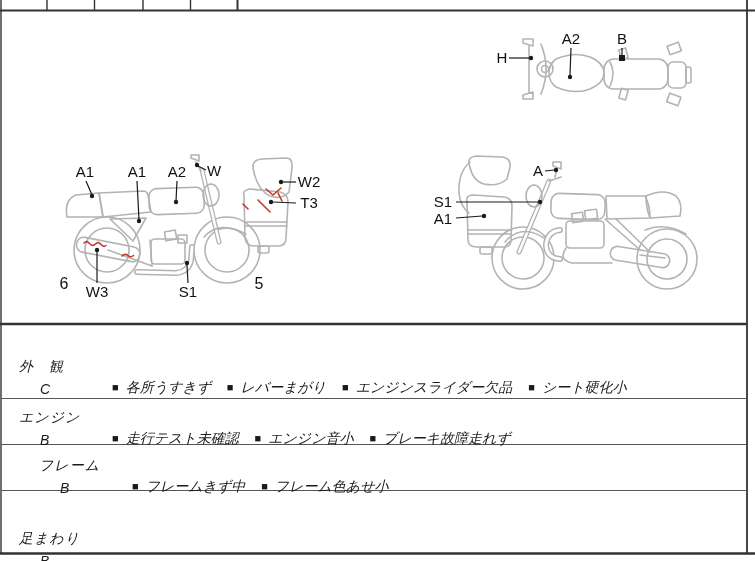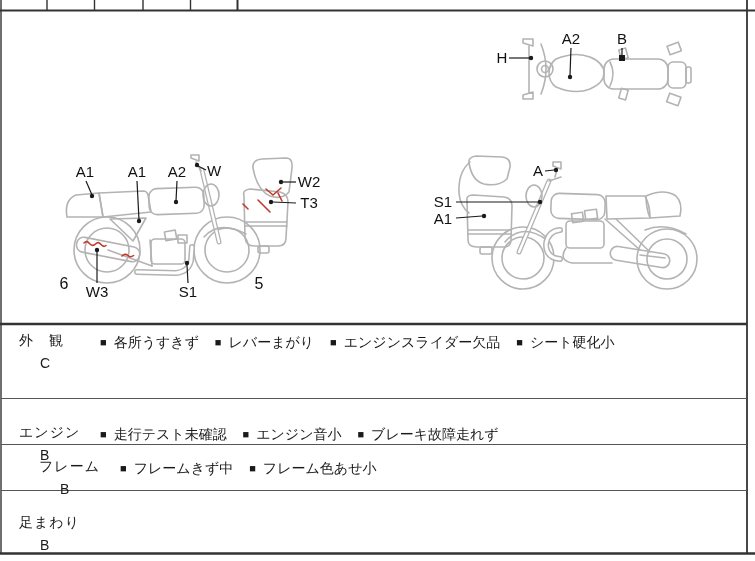--- a/index.html
+++ b/index.html
@@ -3,25 +3,25 @@
 <meta charset="utf-8">
 <style>
   html,body{margin:0;padding:0;background:#fff;}
   #sheet{
     position:relative;width:755px;height:561px;background:#ffffff;
     font-family:"Liberation Sans","DejaVu Sans",sans-serif;color:#1a1a1a;overflow:hidden;
   }
   #diagram-svg{position:absolute;left:0;top:0;}
   .lbl{font-family:"Liberation Sans","DejaVu Sans",sans-serif;font-size:15px;fill:#111;}
   .num{font-family:"Liberation Sans","DejaVu Sans",sans-serif;font-size:16px;fill:#111;}
-  .sec-row{position:absolute;left:2px;right:9px;display:flex;align-items:flex-start;}
+  .sec-row{position:absolute;left:2px;right:9px;display:flex;align-items:flex-end;font-style:italic;}
   .sec-head{width:98px;box-sizing:border-box;padding:7px 0 0 17px;flex-shrink:0;}
   .sec-name{font-size:14px;letter-spacing:1px;white-space:pre;}
   .sec-grade{padding-left:21px;margin-top:5px;font-size:14px;}
-  .sec-items{flex:1;padding-top:7px;font-size:14px;line-height:1.45;}
+  .sec-items{flex:1;padding-top:7px;font-size:14px;line-height:1.45;margin-left:12px;}
   .blt{font-size:11px;position:relative;top:-1px;margin-right:7px;}
   .blt + .itm{margin-right:12px;}
 </style>
 </head>
 <body>
 
 <div id="sheet">
 
   <svg id="diagram-svg" width="755" height="561" viewBox="0 0 755 561">
 
@@ -205,21 +205,21 @@
       <div class="sec-grade">C</div>
     </div>
     <div class="sec-items">
       <span class="blt">■</span><span class="itm">各所うすきず</span>
       <span class="blt">■</span><span class="itm">レバーまがり</span>
       <span class="blt">■</span><span class="itm">エンジンスライダー欠品</span>
       <span class="blt">■</span><span class="itm">シート硬化小</span>
     </div>
   </div>
 
-  <div class="sec-row" style="top:417px;height:45px;">
+  <div class="sec-row" style="top:403px;height:45px;">
     <div class="sec-head">
       <div class="sec-name">エンジン</div>
       <div class="sec-grade">B</div>
     </div>
     <div class="sec-items">
       <span class="blt">■</span><span class="itm">走行テスト未確認</span>
       <span class="blt">■</span><span class="itm">エンジン音小</span>
       <span class="blt">■</span><span class="itm">ブレーキ故障走れず</span>
     </div>
   </div>

